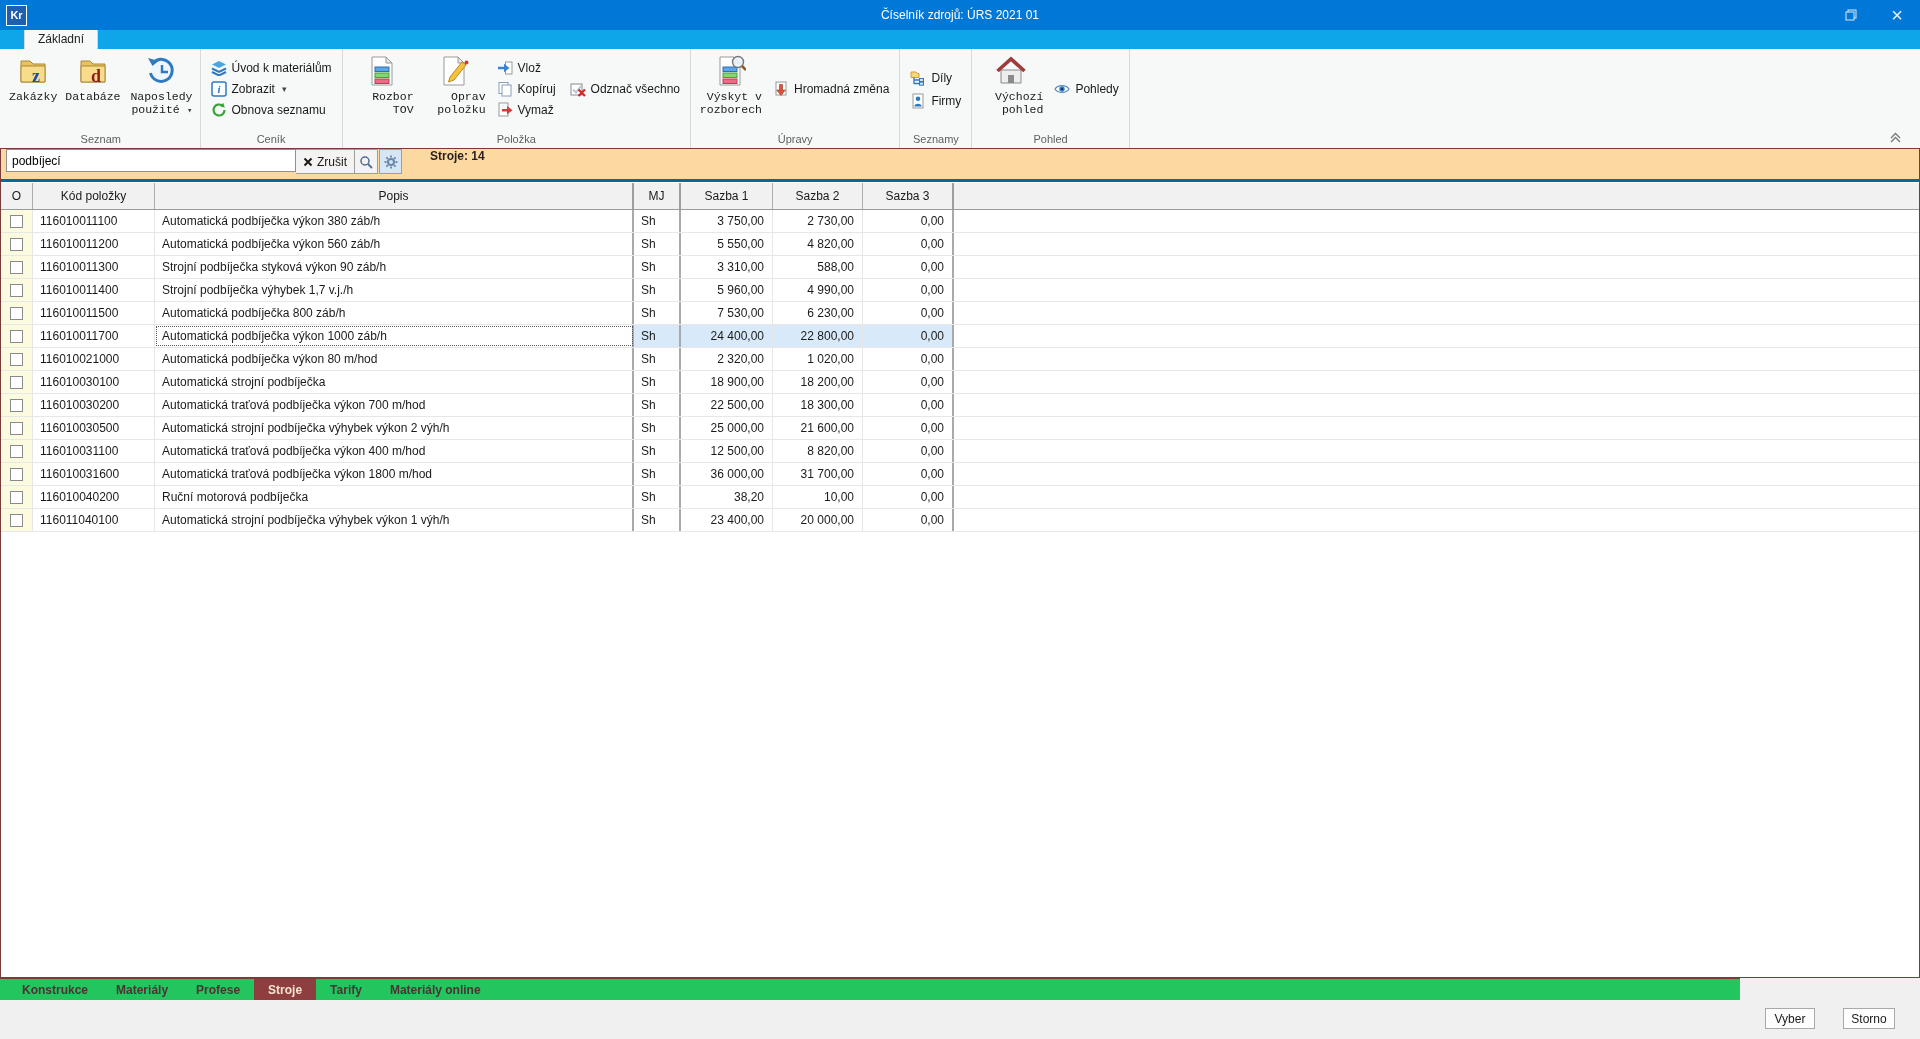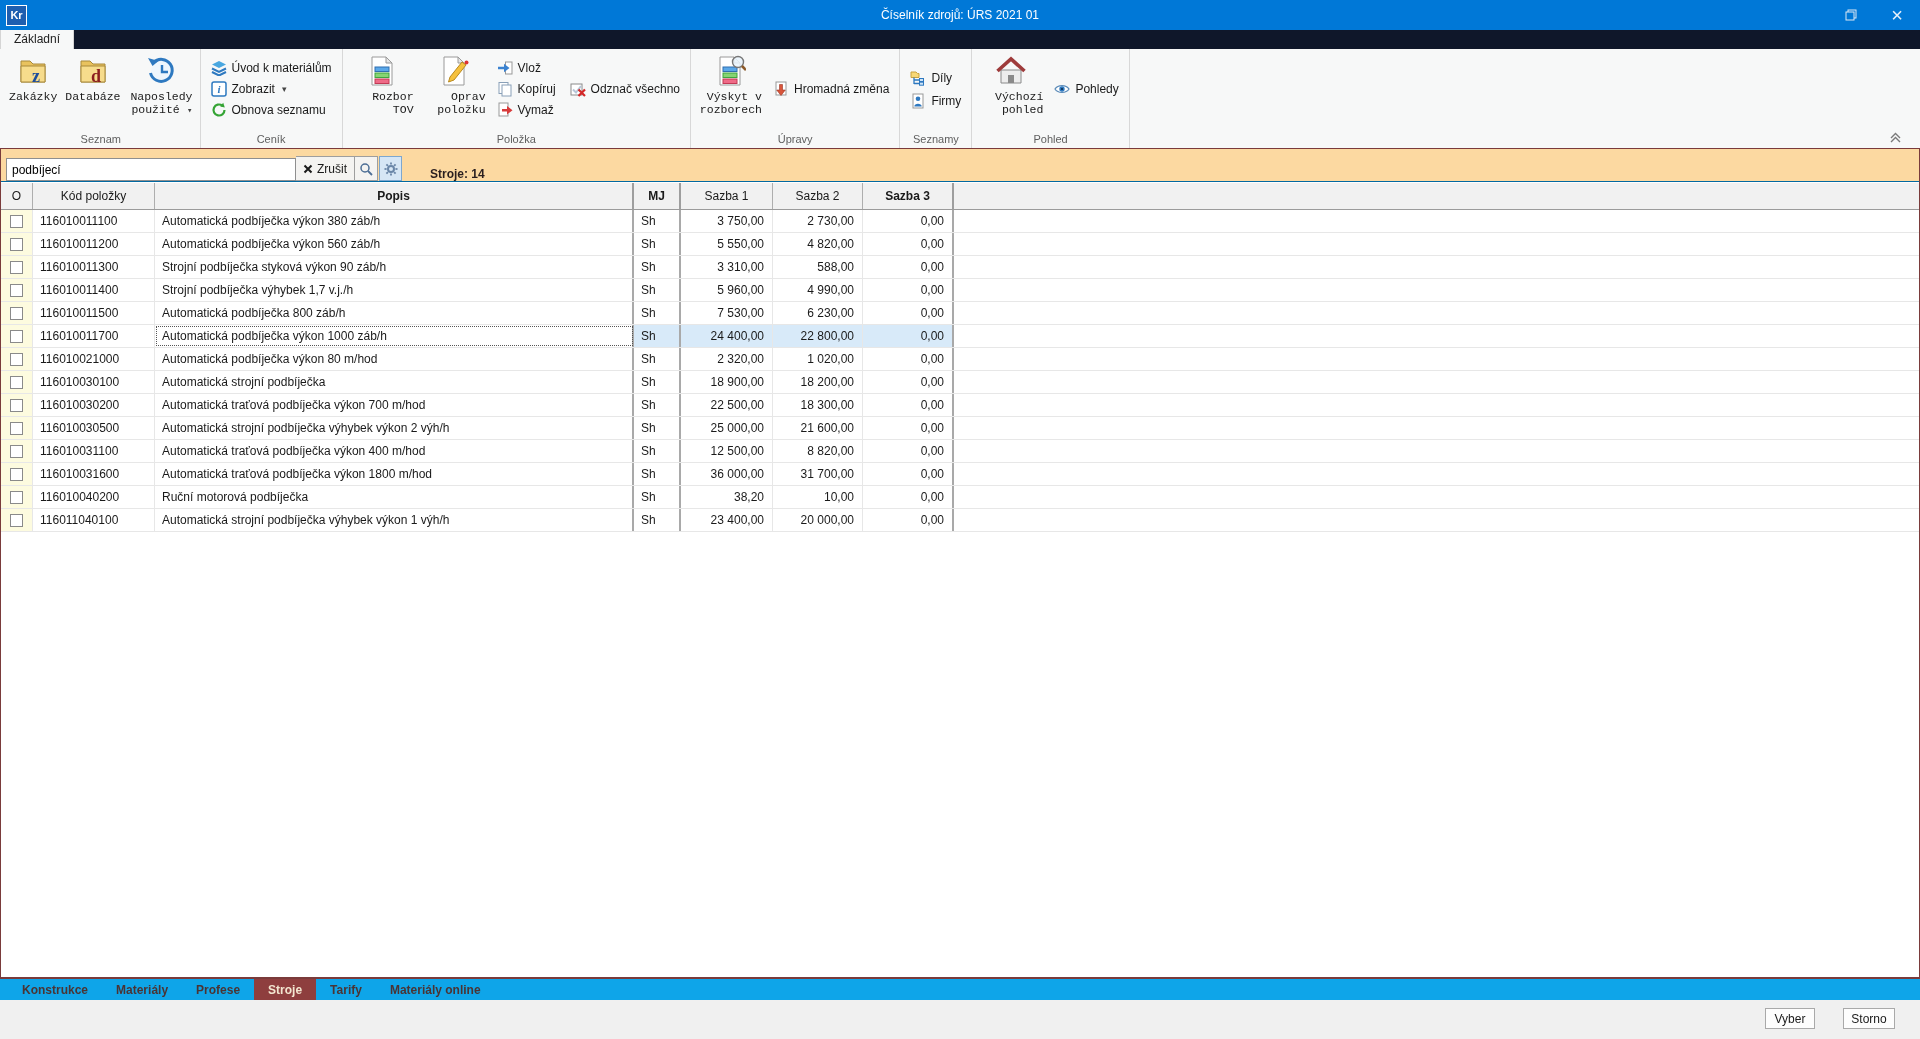--- a/index.html
+++ b/index.html
@@ -9,21 +9,21 @@
   
   .titlebar { height:30px; background:#0078d7; display:flex; align-items:center; position:relative; }
   .app-logo { width:21px; height:21px; margin-left:6px; background:#1e5fb0; border:1px solid #fff;
               color:#fff; font-weight:bold; font-size:11px; display:flex; align-items:center; justify-content:center; z-index:2; }
   .win-title { position:absolute; left:0; right:0; text-align:center; color:#fff; font-size:12px; pointer-events:none; }
   .win-controls { margin-left:auto; display:flex; height:100%; z-index:2; }
   .wbtn { width:46px; height:30px; display:flex; align-items:center; justify-content:center; cursor:default; }
   .wbtn.close span { color:#e9f1fa; font-size:20px; line-height:20px; font-weight:400; }
 
   
-  .ribbon-tabstrip { height:19px; background:#0f172a; display:flex; align-items:flex-end; padding-left:0; }
+  .ribbon-tabstrip { height:19px; background:#0ea5e9; display:flex; align-items:flex-end; padding-left:24px; }
   .ribbon-tab { background:#f7f8f8; border:1px solid #d5d5d5; border-bottom:none; font-size:12px;
                 padding:2px 13px 3px; color:#222; }
 
   
   .ribbon { height:99px; background:#f7f8f8; display:flex; align-items:stretch; padding-left:2px; position:relative; }
   .rgroup { display:flex; flex-direction:column; border-right:1px solid #d8d8d8; padding:1px 3px 0; }
   .rgroup-content { flex:1; display:flex; align-items:flex-start; }
   .rgroup-label { text-align:center; font-size:11px; color:#5f5f5f; padding:2px 8px 3px; white-space:nowrap; }
   .btn-large { min-width:52px; max-width:72px; display:flex; flex-direction:column; align-items:center;
                padding:5px 4px 2px; gap:3px; cursor:default; }
@@ -32,49 +32,49 @@
   .stack.tight { gap:3px; }
   .btn-small { display:flex; align-items:center; gap:5px; font-size:12px; color:#1a1a1a; padding:1px 3px; cursor:default; white-space:nowrap; }
   .arrow { font-size:9px; color:#444; margin-left:2px; }
   .icon { display:inline-flex; align-items:center; justify-content:center; }
   .icon svg { display:block; }
   .collapse-btn { position:absolute; top:128px; right:14px; width:22px; height:17px; display:flex; align-items:center; justify-content:center; }
 
   
   .main-panel { position:absolute; top:148px; left:0; width:1920px; height:830px;
                 border:1px solid #7a3b3b; background:#fff; }
-  .search-row { height:33px; background:#fcd9a1; display:flex; align-items:flex-end; border-bottom:1px solid #0369a1; }
+  .search-row { height:33px; background:#fcd9a1; display:flex; align-items:flex-start; border-bottom:3px solid #0369a1; }
   .search-input { margin-left:5px; width:290px; height:23px; border:1px solid #8f8f8f; font-size:12px;
                   padding:0 5px; font-family:"Liberation Sans", sans-serif; background:#fff; }
   .srow-btn { height:25px; display:flex; align-items:center; justify-content:center; gap:4px; background:#f4f3f1;
               border:1px solid #9e9e9e; border-left:none; font-size:12px; color:#1a1a1a; padding:0 7px; cursor:default; }
   .srow-btn.square { width:23px; padding:0; }
   .srow-btn.gear-active { background:#d6e6f5; border:1px solid #7da7cf; margin-left:1px; }
   .search-status { margin-left:28px; font-size:12px; font-weight:600; color:#2a1f1f; }
 
   
   .grid { position:absolute; top:34px; left:0; right:0; bottom:0; background:#fff; overflow:hidden; }
   .ghead { display:flex; height:27px; background:#f1f1f1; border-bottom:1px solid #9b9b9b; }
   .hcell { display:flex; align-items:center; justify-content:center; font-size:12px; color:#1a1a1a;
            border-right:1px solid #aeaeae; }
-  .hcell.hb2 { border-right:2px solid #9e9e9e;font-weight:bold; }
+  .hcell.hb2 { border-right:2px solid #9e9e9e; }
   .hcell.fill { flex:1; border-right:none; }
   .grow { display:flex; height:23px; border-bottom:1px solid #e7e7e7; background:#fff; }
   .cell { display:flex; align-items:center; font-size:12px; color:#1a1a1a; border-right:1px solid #e7e7e7; overflow:hidden; white-space:nowrap; }
   .cell.hr2 { border-right:2px solid #a9a9a9; }
   .cell.txt { padding-left:7px; }
   .cell.num { justify-content:flex-end; padding-right:8px; }
   .c0{width:32px;} .c1{width:122px;} .c2{width:479px;} .c3{width:47px;} .c4{width:92px;text-align:center;} .c5{width:90px;} .c6{width:91px;}
   .cbcell { justify-content:center; background:#fdfbdf; }
   .cb { width:13px; height:13px; background:#fff; border:1px solid #8a8a8a; }
   .grow.sel .cell.blue { background:#d8eaf9; }
   .grow.sel .cell.focus { outline:1px dotted #555; outline-offset:-2px; }
 
   
-  .bottom-tabs { position:absolute; top:978px; left:0; width:1920px; height:22px; background:#0ea5e9;
+  .bottom-tabs { position:absolute; top:978px; left:0; width:1740px; height:22px; background:#22c55e;
                  border-top:1px solid #7a3b3b; display:flex; align-items:stretch; padding-left:8px; }
   .btab { padding:0 14px; display:flex; align-items:center; font-weight:bold; font-size:12px; color:#4a3434; cursor:default; }
   .btab.active { background:#8e3e3e; color:#f3e6d0; }
 
   
   .statusbar { position:absolute; top:1000px; left:0; width:1920px; height:39px; background:#f0f0f0; }
   .fbtn { position:absolute; top:8px; height:21px; background:#fdfdfd; border:1px solid #a9a9a9;
           font-size:12px; color:#1a1a1a; font-family:"Liberation Sans", sans-serif; display:flex;
           align-items:center; justify-content:center; cursor:default; }
   .fbtn.vyber { left:1765px; width:50px; }

